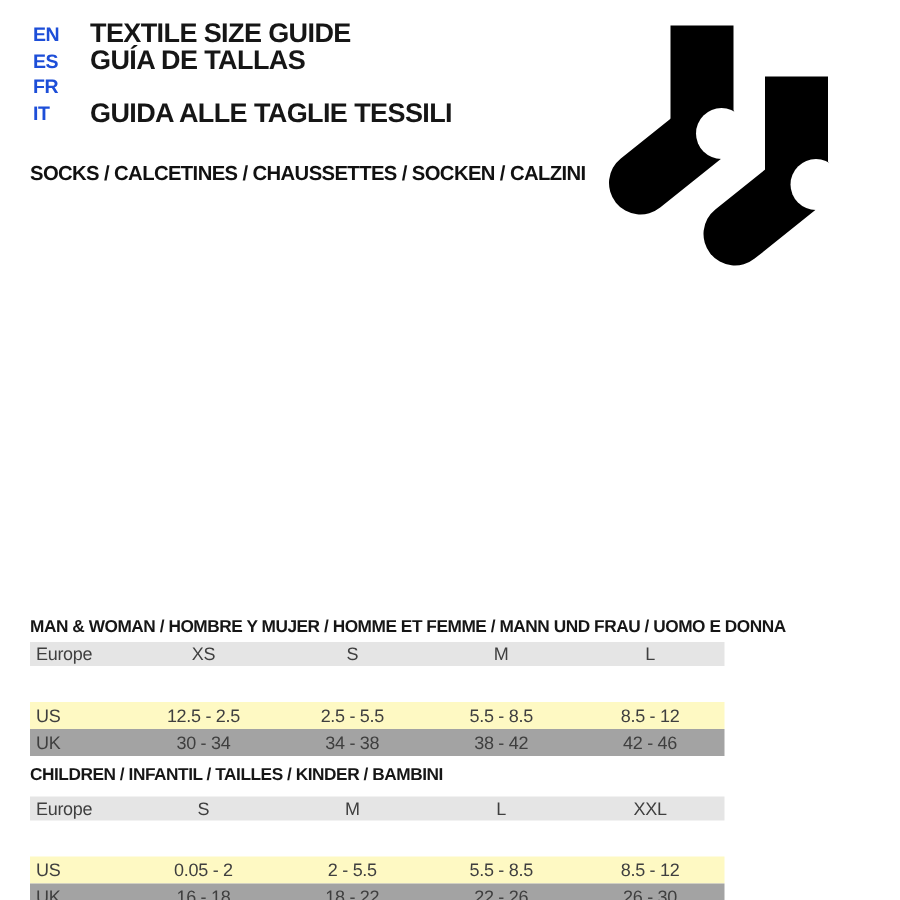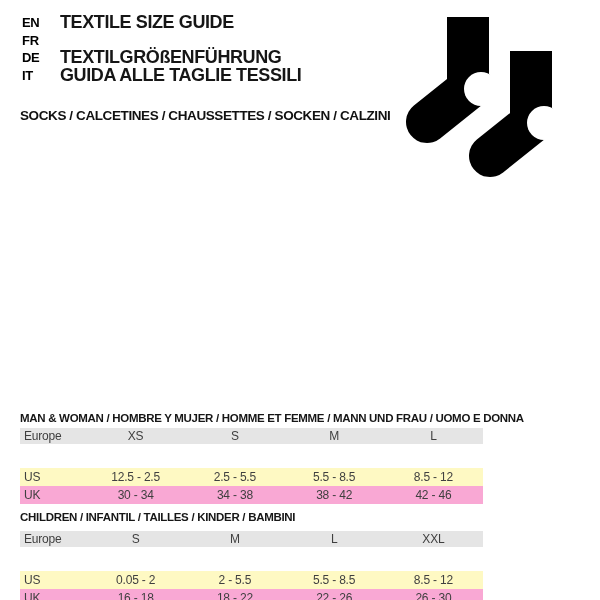--- a/index.html
+++ b/index.html
@@ -5,21 +5,21 @@
   html,body{margin:0;padding:0;}
   body{
     width:600px;height:600px;position:relative;overflow:hidden;
     background:#ffffff;
     font-family:"Liberation Sans", sans-serif;
     color:#111;
   }
   
   .lang-list{position:absolute;left:22px;top:14px;}
   .lang-row{display:flex;height:17.5px;align-items:center;}
-  .lang-code{width:38px;font-weight:bold;font-size:13px;letter-spacing:-0.3px;color:#000000;}
+  .lang-code{width:38px;font-weight:bold;font-size:13px;letter-spacing:-0.3px;color:#1d4ed8;}
   .lang-label{font-weight:bold;font-size:18px;letter-spacing:-0.4px;color:#161616;white-space:nowrap;}
   
   .category-heading{
     position:absolute;left:20px;top:108px;
     font-weight:bold;font-size:13.5px;letter-spacing:-0.4px;color:#111;white-space:nowrap;
   }
   
   .socks-icon{position:absolute;left:400px;top:8px;width:170px;height:180px;}
   
   .table-title{
@@ -27,38 +27,38 @@
     font-weight:bold;font-size:11.5px;letter-spacing:-0.3px;color:#161616;white-space:nowrap;
   }
   .title-1{top:412px;}
   .title-2{top:511px;}
   .size-table{position:absolute;left:20px;width:463px;}
   .table-1{top:428px;}
   .table-2{top:531px;}
   .t-head{display:flex;background:#e5e5e5;height:16px;align-items:center;}
   .t-row{display:flex;height:18px;align-items:center;}
   .row-white{background:#fef9c3;margin-top:24px;}
-  .row-alt{background:#f9a8d4;align-items:center;}
+  .row-alt{background:#a3a3a3;align-items:center;}
   .c-label{width:62px;padding-left:4px;text-align:left;font-size:12px;color:#3f3f3f;letter-spacing:-0.2px;}
   .c-val{flex:1;text-align:center;font-size:12px;color:#3f3f3f;letter-spacing:-0.2px;}
 </style>
 </head>
 <body>
 
 <div class="lang-list">
   <div class="lang-row">
     <span class="lang-code">EN</span>
     <span class="lang-label">TEXTILE SIZE GUIDE</span>
   </div>
   <div class="lang-row">
-    <span class="lang-code">FR</span>
+    <span class="lang-code">ES</span>
+    <span class="lang-label">GUÍA DE TALLAS</span>
   </div>
   <div class="lang-row">
-    <span class="lang-code">DE</span>
-    <span class="lang-label">TEXTILGRÖßENFÜHRUNG</span>
+    <span class="lang-code">FR</span>
   </div>
   <div class="lang-row">
     <span class="lang-code">IT</span>
     <span class="lang-label">GUIDA ALLE TAGLIE TESSILI</span>
   </div>
 </div>
 
 <div class="category-heading">SOCKS / CALCETINES / CHAUSSETTES / SOCKEN / CALZINI</div>
 
 <svg class="socks-icon" viewBox="0 0 170 180" width="170" height="180" aria-hidden="true">

